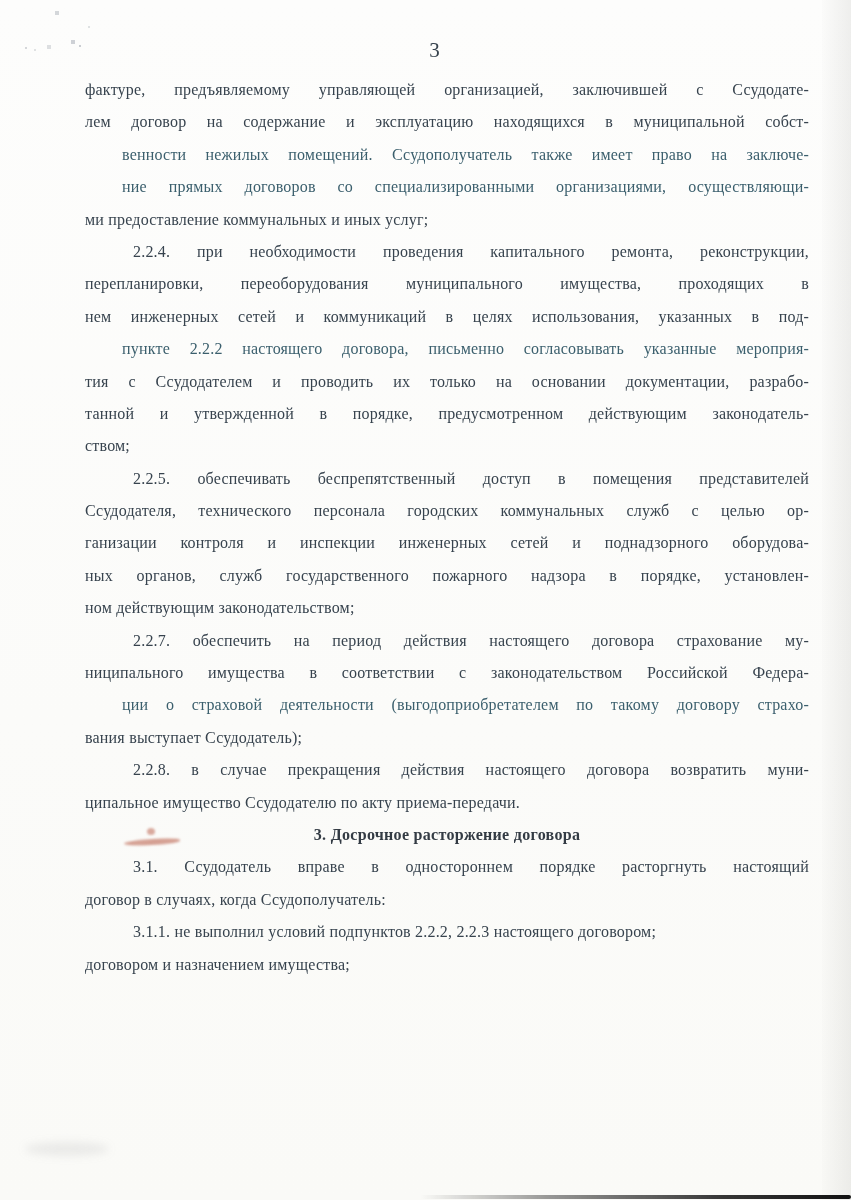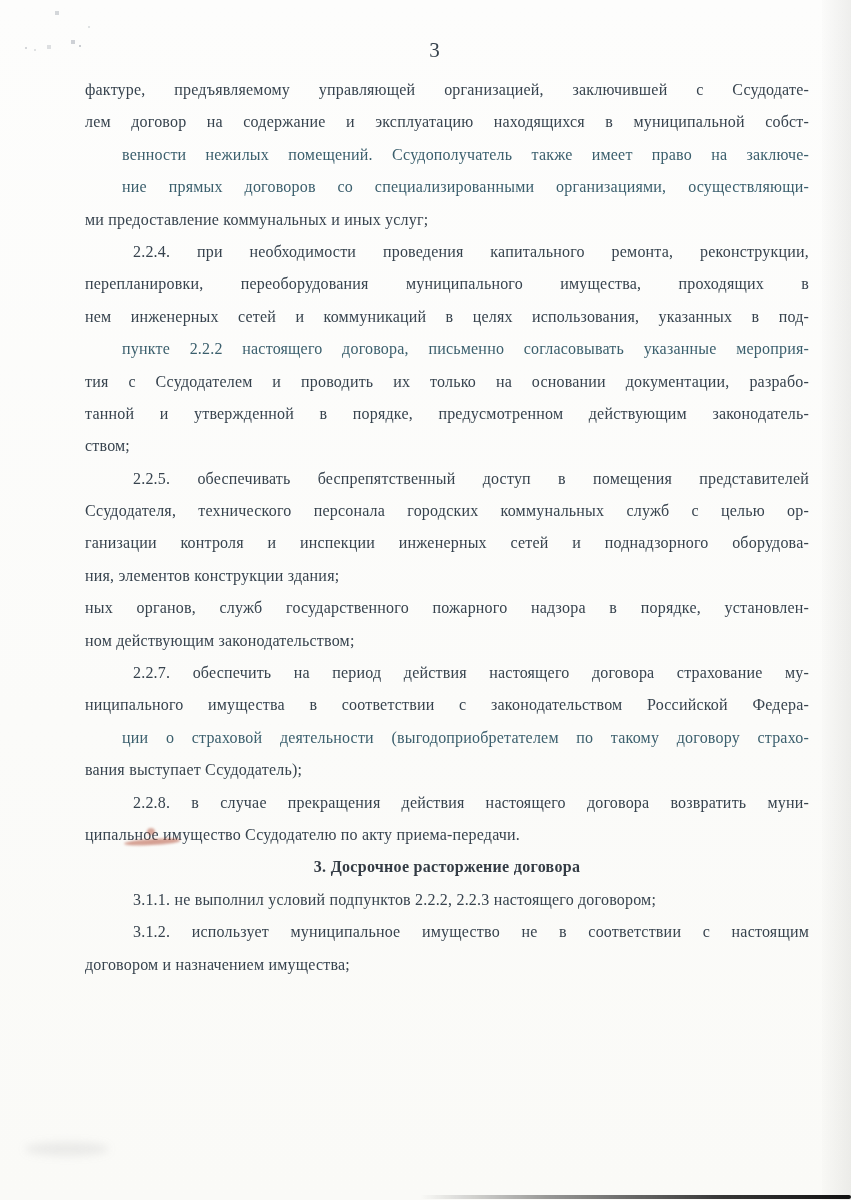--- a/index.html
+++ b/index.html
@@ -135,44 +135,46 @@
         <div class="line">нем инженерных сетей и коммуникаций в целях использования, указанных в под-</div>
         <div class="line teal">пункте 2.2.2 настоящего договора, письменно согласовывать указанные мероприя-</div>
         <div class="line">тия с Ссудодателем и проводить их только на основании документации, разрабо-</div>
         <div class="line">танной и утвержденной в порядке, предусмотренном действующим законодатель-</div>
         <div class="line last">ством;</div>
       </div>
       <div class="para">
         <div class="line indent">2.2.5. обеспечивать беспрепятственный доступ в помещения представителей</div>
         <div class="line">Ссудодателя, технического персонала городских коммунальных служб с целью ор-</div>
         <div class="line">ганизации контроля и инспекции инженерных сетей и поднадзорного оборудова-</div>
-        <div class="line last">ния, элементов конструкции здания;</div>
       </div>
       <div class="para">
         <div class="line">ных органов, служб государственного пожарного надзора в порядке, установлен-</div>
         <div class="line last">ном действующим законодательством;</div>
       </div>
       <div class="para">
         <div class="line indent">2.2.7. обеспечить на период действия настоящего договора страхование му-</div>
         <div class="line">ниципального имущества в соответствии с законодательством Российской Федера-</div>
         <div class="line teal">ции о страховой деятельности (выгодоприобретателем по такому договору страхо-</div>
         <div class="line last">вания выступает Ссудодатель);</div>
       </div>
       <div class="para">
         <div class="line indent">2.2.8. в случае прекращения действия настоящего договора возвратить муни-</div>
         <div class="line last">ципальное имущество Ссудодателю по акту приема-передачи.</div>
       </div>
       <div class="para heading">
         <div class="line last">3. Досрочное расторжение договора</div>
       </div>
       <div class="para">
+        <div class="line indent">3.1. Ссудодатель вправе в одностороннем порядке расторгнуть настоящий</div>
+        <div class="line last">договор в случаях, когда Ссудополучатель:</div>
+      </div>
+      <div class="para">
         <div class="line last indent">3.1.1. не выполнил условий подпунктов 2.2.2, 2.2.3 настоящего договором;</div>
       </div>
       <div class="para">
-        <div class="line indent">3.1.2. использует муниципальное имущество не в соответствии с настоящим</div>
         <div class="line last">договором и назначением имущества;</div>
       </div>
     </div>
 
   <div class="red-smudge"></div>
   <div class="red-dot"></div>
   <div class="bl-smudge"></div>
   <div class="bottom-scan-line"></div>
 
 </div>

